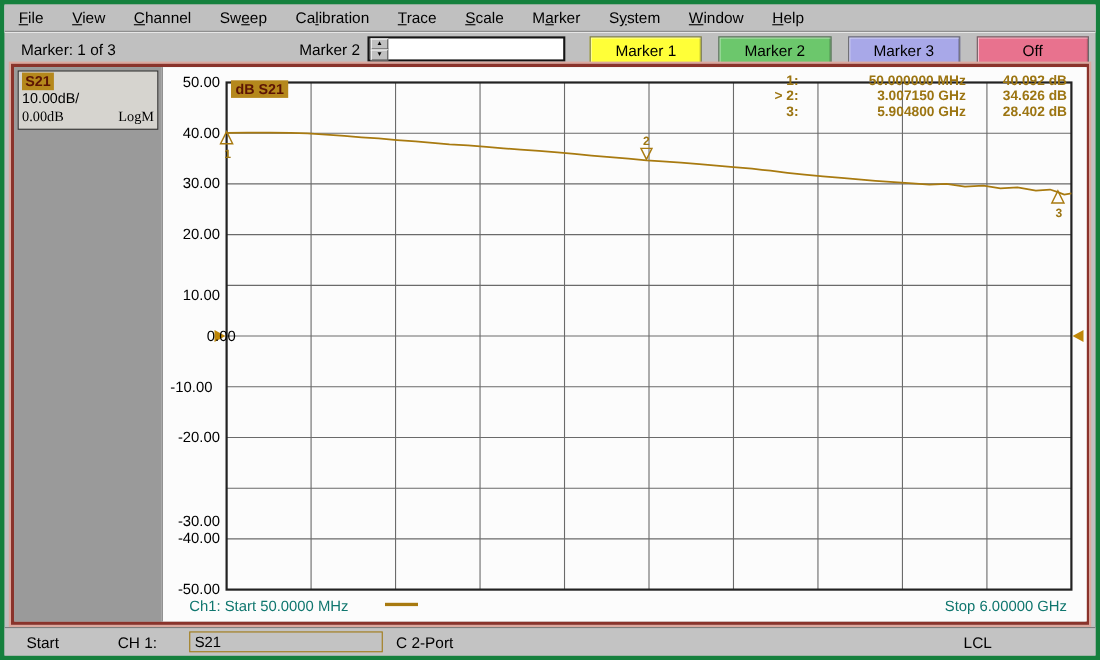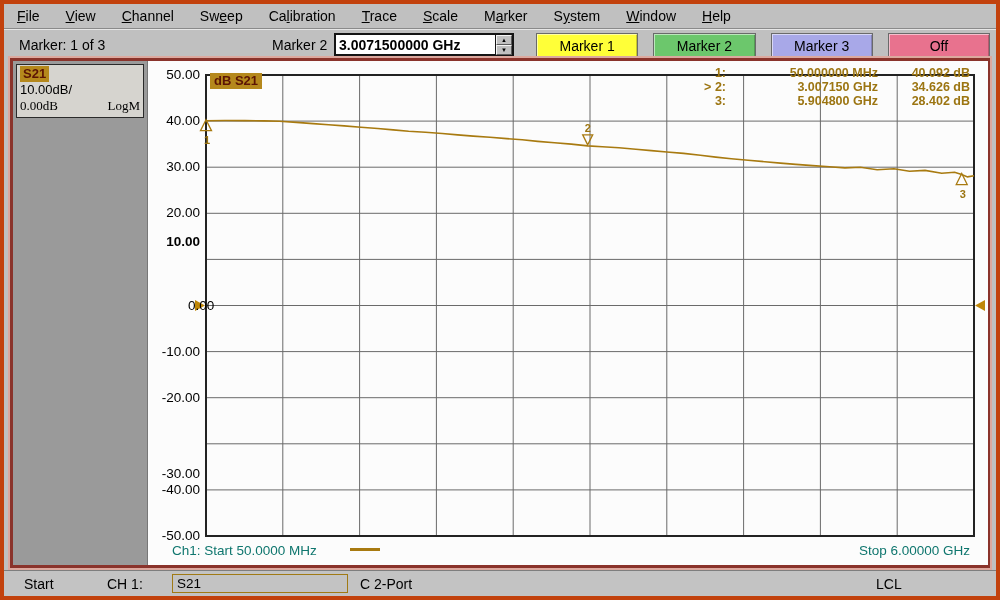--- a/index.html
+++ b/index.html
@@ -1,16 +1,16 @@
 <!DOCTYPE html>
 <html><head>
 <meta charset="utf-8">
 <style>
   html,body{margin:0;padding:0;background:#111;}
-  .screen{position:relative;width:1000px;height:600px;box-sizing:border-box;border:4px solid #c2410c;
+  .screen{position:relative;width:1000px;height:600px;box-sizing:border-box;border:4px solid #15803d;
     background:#c0c0c0;font-family:"Liberation Sans",sans-serif;color:#000;overflow:hidden;}
   
   .menubar{position:absolute;left:0;top:0;right:0;height:24px;display:flex;align-items:center;
     gap:26px;padding-left:13px;font-size:14px;background:#c0c0c0;
     border-bottom:1px solid #8a8a8a;box-shadow:0 1px 0 #e6e6e6;}
   .menu-item{cursor:default;white-space:nowrap;}
   
   .toolbar{position:absolute;left:0;top:26px;right:0;height:29px;font-size:14px;}
   .tb-text{position:absolute;top:7px;}
   #marker-status{left:15px;}
@@ -72,21 +72,20 @@
       <span class="menu-item">M<u>a</u>rker</span>
       <span class="menu-item">S<u>y</u>stem</span>
       <span class="menu-item"><u>W</u>indow</span>
       <span class="menu-item"><u>H</u>elp</span>
     </div>
 
   <div class="toolbar">
     <span class="tb-text" id="marker-status">Marker: 1 of 3</span>
     <span class="tb-text" id="marker2-label">Marker 2</span>
     <div class="spinbox">
-      <input value="3.0071500000 GHz" style="">
       <div class="spinner">
         <div class="sp">▲</div>
         <div class="sp">▼</div>
       </div>
     </div>
     <div class="marker-buttons" id="marker-buttons">
         <div class="mbtn" style="background: rgb(255, 255, 56);">Marker 1</div>
         <div class="mbtn" style="background: rgb(108, 199, 108);">Marker 2</div>
         <div class="mbtn" style="background: rgb(168, 168, 232);">Marker 3</div>
         <div class="mbtn" style="background: rgb(232, 114, 142);">Off</div>
@@ -134,23 +133,23 @@
           <path d="M439.696,83.87414000000001 L434.696,73.87414000000001 L444.696,73.87414000000001 Z" fill="none" stroke="#a87a10" stroke-width="1.3"></path>
           <text x="439.696" y="70.87414000000001" text-anchor="middle" font-size="11" font-weight="bold" fill="#9c7512" font-family="Liberation Sans, sans-serif">2</text>
           <path d="M813.712,112.56678 L808.212,123.56678 L819.212,123.56678 Z" fill="none" stroke="#a87a10" stroke-width="1.3"></path>
           <text x="814.712" y="136.56678" text-anchor="middle" font-size="11" font-weight="bold" fill="#9c7512" font-family="Liberation Sans, sans-serif">3</text>
         </svg>
       <div id="y-labels">
           <div style="top: 6px;">50.00</div>
           <div style="top: 52.1px;">40.00</div>
           <div style="top: 98.2px;">30.00</div>
           <div style="top: 144.3px;">20.00</div>
-          <div style="top: 173px; font-weight: bold;">10.00</div>
+          <div style="top: 200px;">10.00</div>
           <div style="top: 236.5px; padding-left: 40px;">0.00</div>
-          <div style="top: 282.6px;">-10.00</div>
+          <div style="top: 282.6px; text-align: center;">-10.00</div>
           <div style="top: 328.7px;">-20.00</div>
           <div style="top: 374.8px; margin-top: 30px;">-30.00</div>
           <div style="top: 420.9px;">-40.00</div>
           <div style="top: 467px;">-50.00</div>
         </div>
       <div class="dbs21">dB S21</div>
       <div class="readout" id="marker-readout">
           <span>1:</span>
           <span>50.000000 MHz</span>
           <span>40.092 dB</span>

